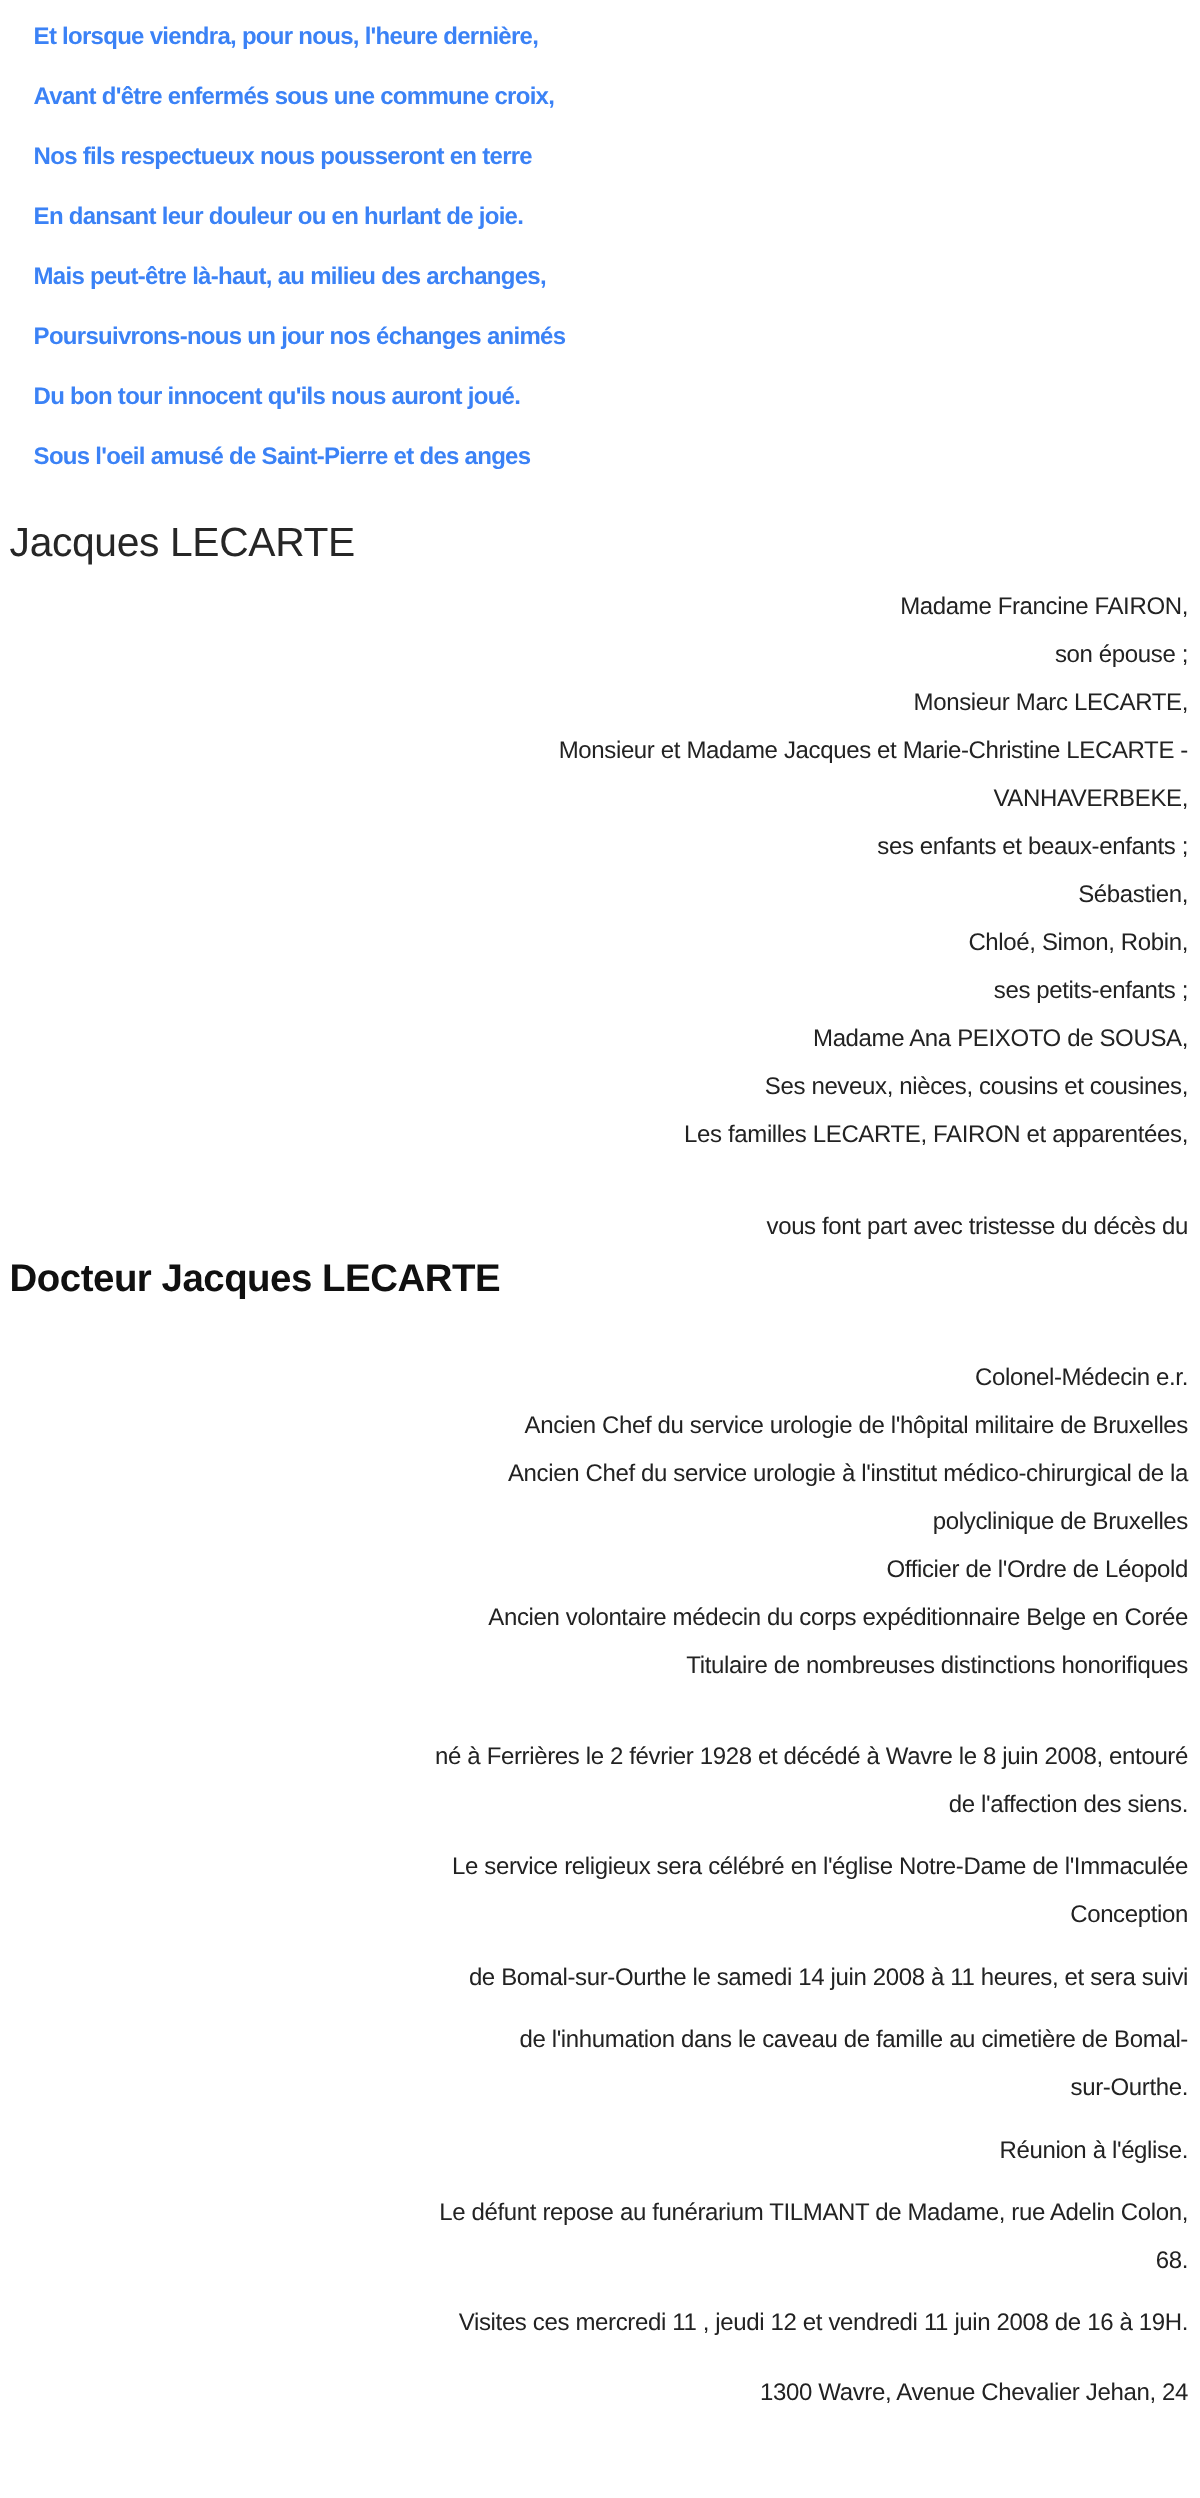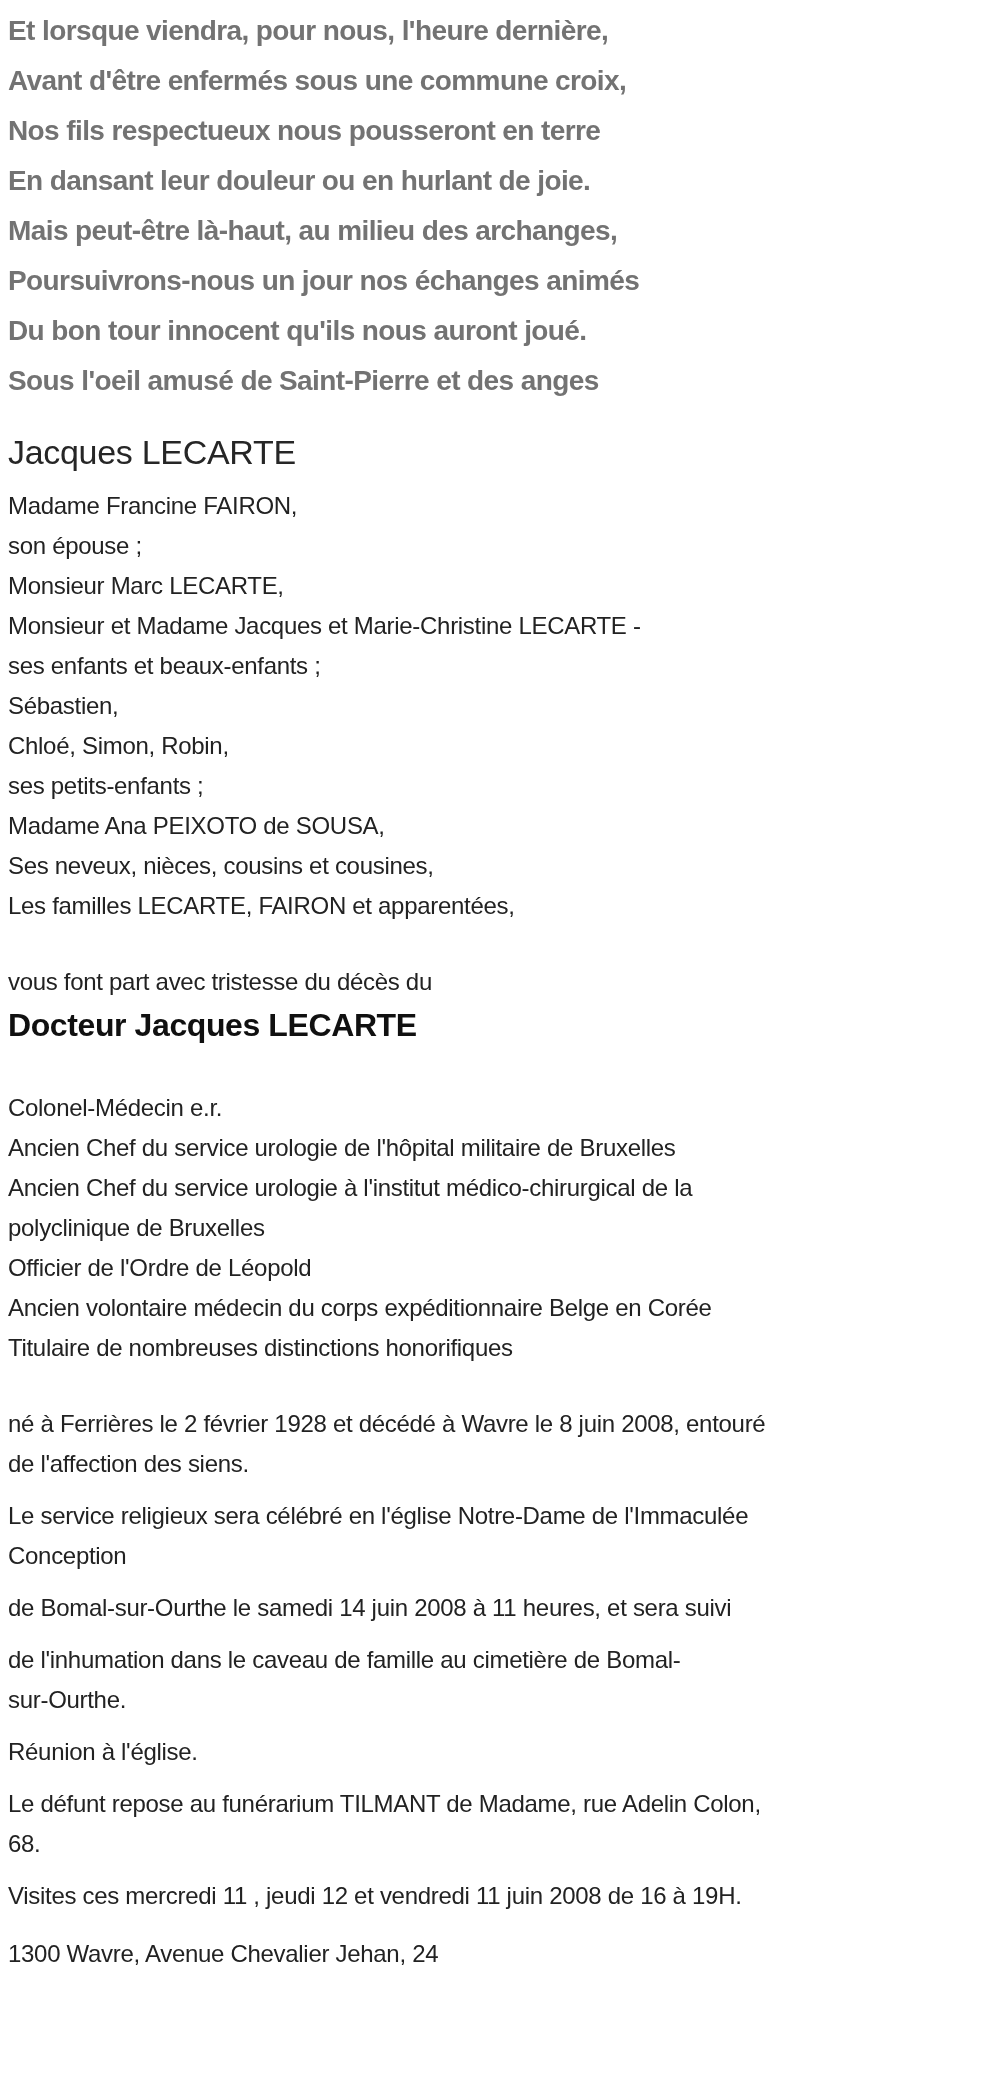--- a/index.html
+++ b/index.html
@@ -14,44 +14,46 @@
   .page {
     width: 1000px;
     height: 2082px;
     background: #ffffff;
     padding: 6px 10px 0 8px;
   }
   .page p { white-space: nowrap; }
 
   .poem p {
     font-weight: 700;
-    font-size: 28px;
+    font-size: 20px;
     line-height: 50px;
     letter-spacing: -0.6px;
-    color: #737373;
+    color: #3b82f6;
+    margin-left: 20px;
   }
 
   .intro-name {
     margin-top: 26px;
     font-size: 34px;
     line-height: 40px;
     letter-spacing: -0.3px;
     color: #262626;
   }
 
   .family { margin-top: 14px; }
   .family p,
   .announcement,
   .honors p,
   .details p,
   .address {
-    font-size: 24px;
+    font-size: 20px;
     line-height: 40px;
     letter-spacing: -0.3px;
     color: #222222;
+    text-align: right;
   }
 
   .announcement { margin-top: 36px; }
 
   .doc-title {
     font-size: 32px;
     line-height: 46px;
     font-weight: 700;
     letter-spacing: -0.4px;
     color: #101010;
@@ -81,20 +83,21 @@
     <p>Sous l'oeil amusé de Saint-Pierre et des anges</p>
   </div>
 
   <p class="intro-name">Jacques LECARTE</p>
 
   <div class="family">
     <p>Madame Francine FAIRON,</p>
     <p>son épouse ;</p>
     <p>Monsieur Marc LECARTE,</p>
     <p>Monsieur et Madame Jacques et Marie-Christine LECARTE -</p>
+    <p>VANHAVERBEKE,</p>
     <p>ses enfants et beaux-enfants ;</p>
     <p>Sébastien,</p>
     <p>Chloé, Simon, Robin,</p>
     <p>ses petits-enfants ;</p>
     <p>Madame Ana PEIXOTO de SOUSA,</p>
     <p>Ses neveux, nièces, cousins et cousines,</p>
     <p>Les familles LECARTE, FAIRON et apparentées,</p>
   </div>
 
   <p class="announcement">vous font part avec tristesse du décès du</p>

